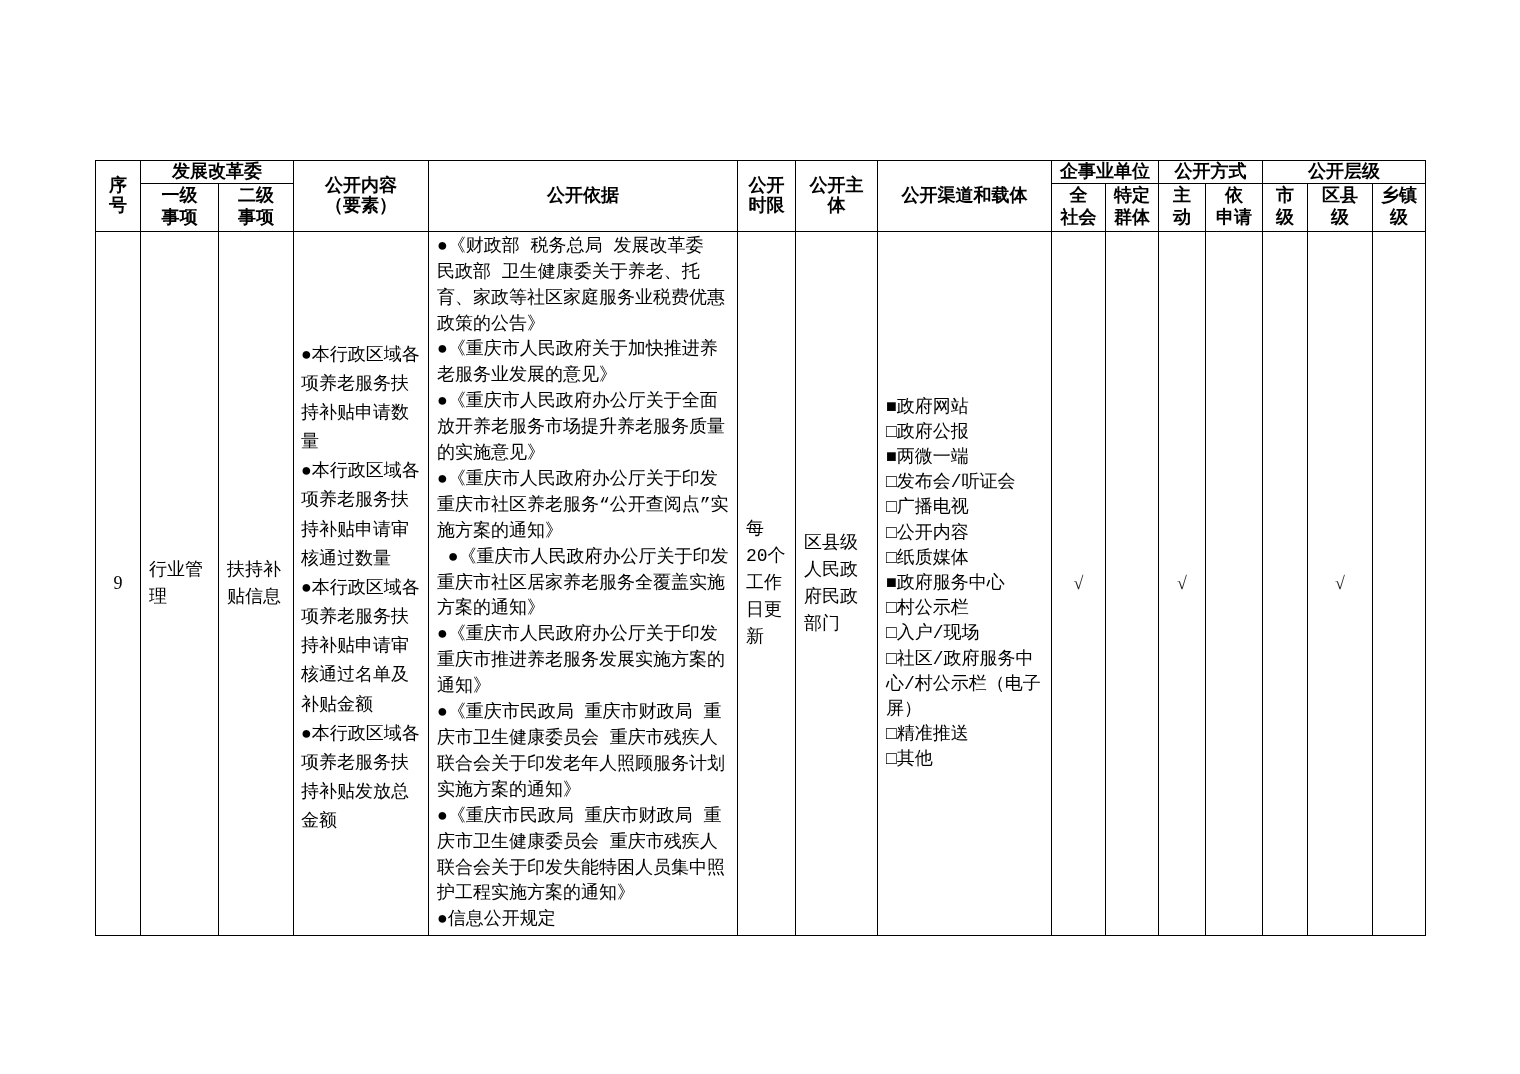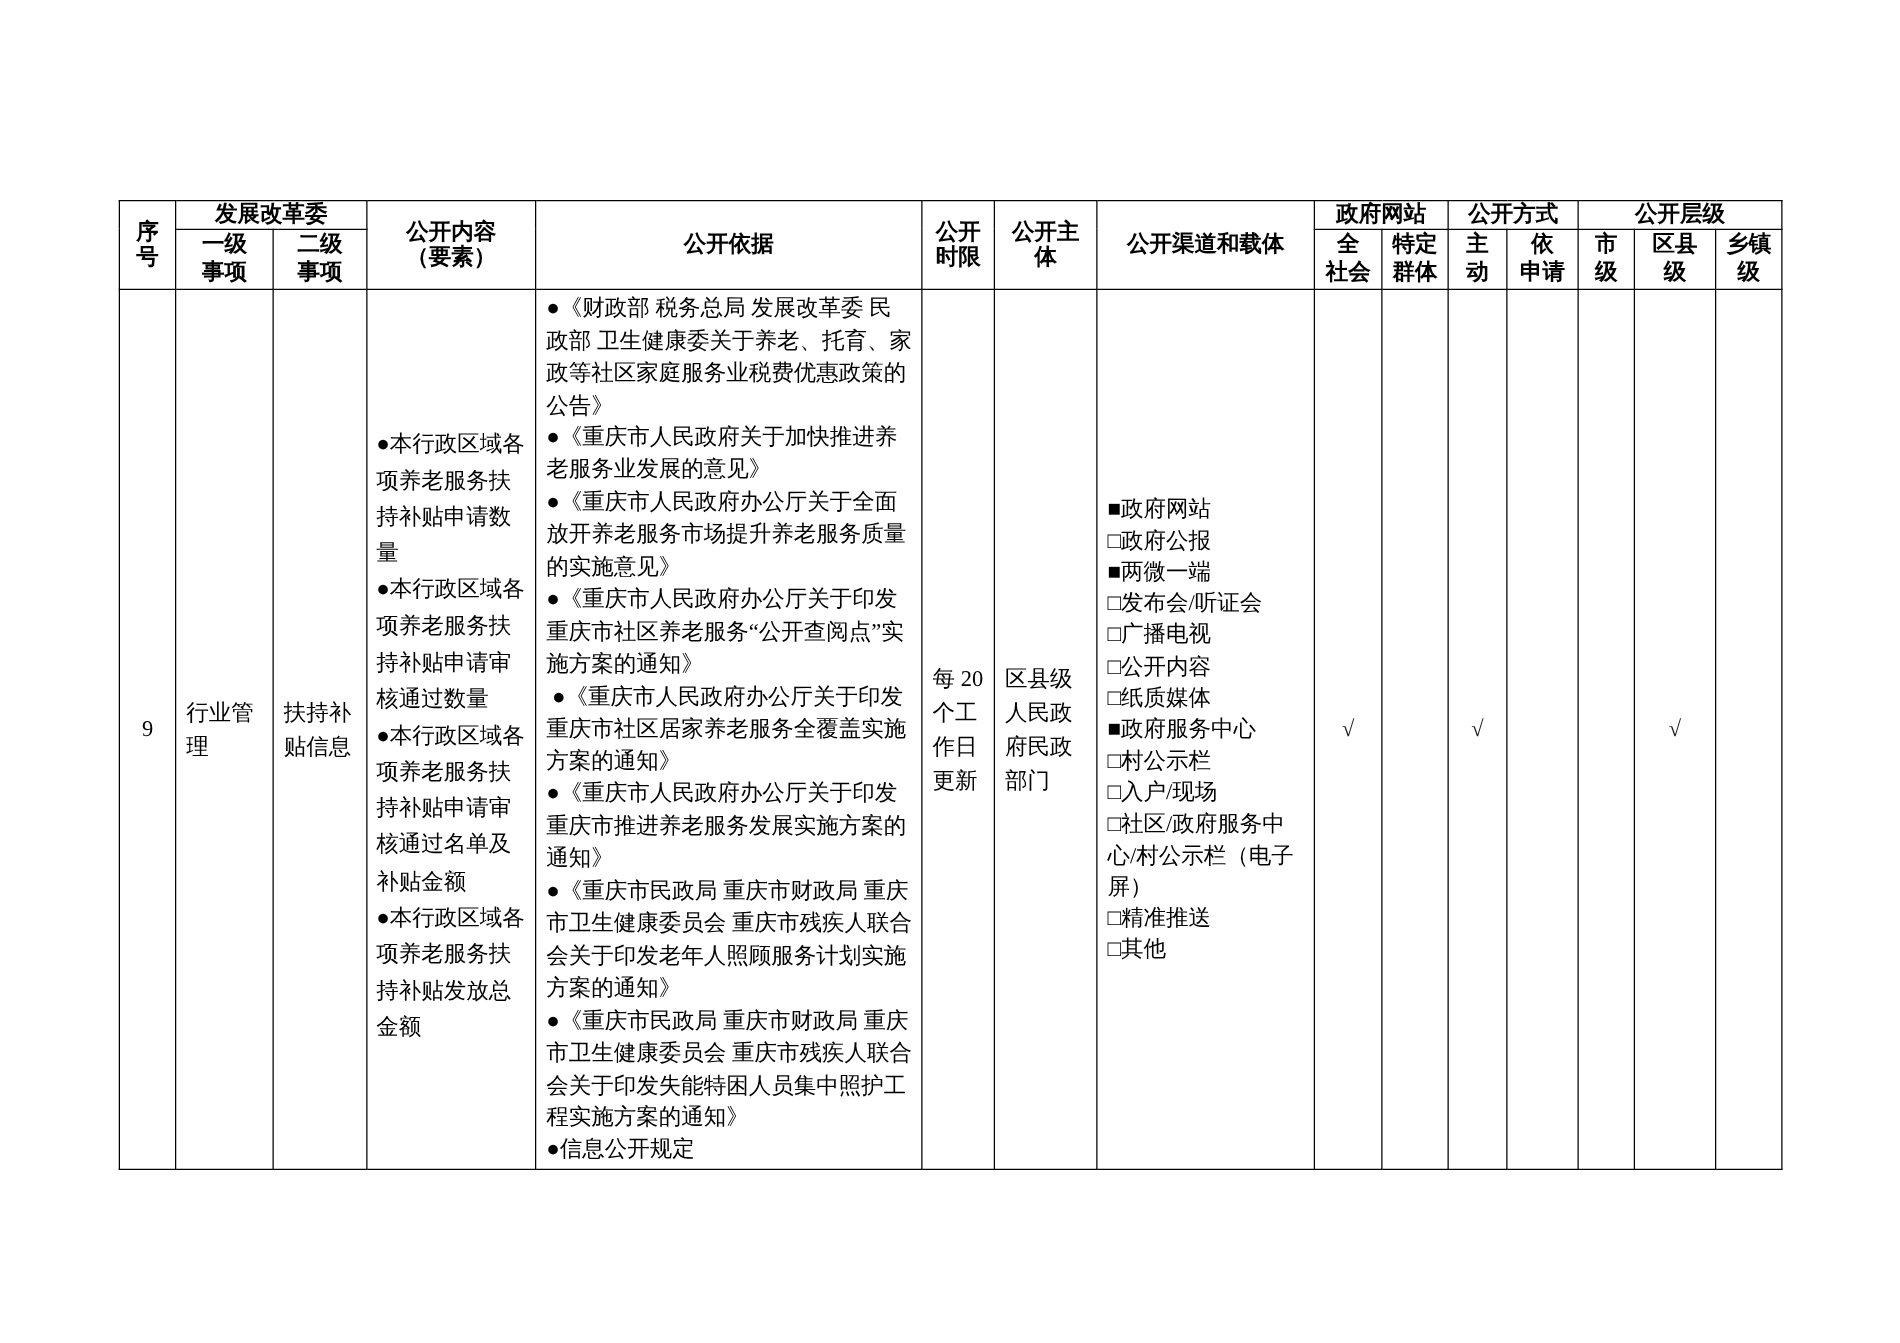--- a/index.html
+++ b/index.html
@@ -43,20 +43,21 @@
   tr.body-row { height: 657px; }
   td.c {
     text-align: center;
     padding: 2px 3px;
     line-height: 1.5;
   }
   td.l {
     text-align: left;
     padding: 2px 6px 2px 8px;
     line-height: 1.5;
+    font-family: Liberation Mono, monospace;
   }
   td.content-cell { line-height: 1.62; padding: 12px 5px 2px 7px; }
   td.basis-cell   { line-height: 1.44; padding: 2px 6px 2px 8px; }
   td.channel-cell { line-height: 1.40; padding: 2px 4px 2px 8px; margin-top: 20px; }
   .li { white-space: pre-wrap; }
   td.check {
     text-align: center;
     font-size: 17px;
     color: #1c1c1c;
   }
@@ -89,21 +90,21 @@
 号</th>
         <th colspan="2">发展改革委</th>
         <th rowspan="2">公开内容
 （要素）</th>
         <th rowspan="2">公开依据</th>
         <th rowspan="2">公开
 时限</th>
         <th rowspan="2">公开主
 体</th>
         <th rowspan="2">公开渠道和载体</th>
-        <th colspan="2">政府网站</th>
+        <th colspan="2">企事业单位</th>
         <th colspan="2">公开方式</th>
         <th colspan="3">公开层级</th>
       </tr>
       <tr class="h2">
         <th>一级
 事项</th>
         <th>二级
 事项</th>
         <th>全
 社会</th>

